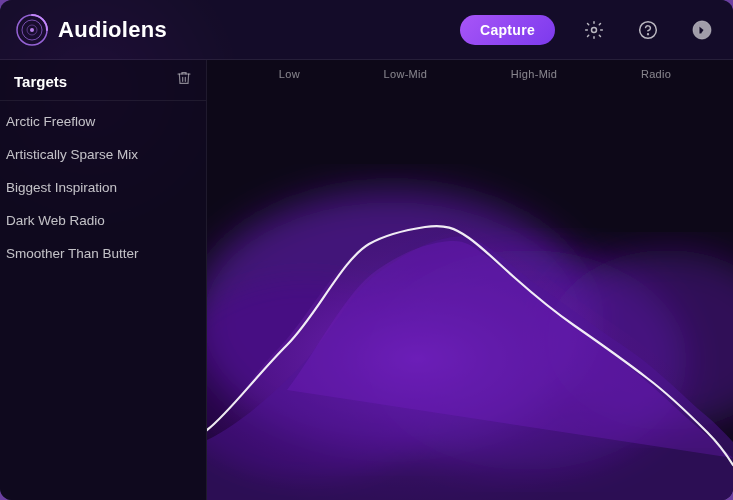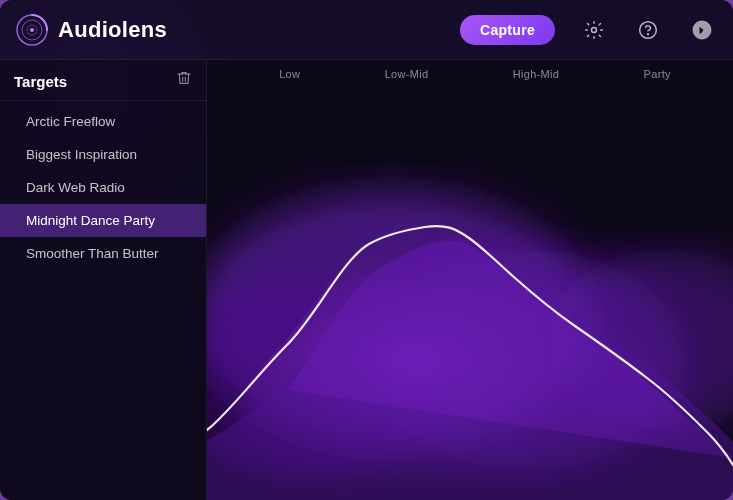--- a/index.html
+++ b/index.html
@@ -156,21 +156,21 @@
       font-size: 16px;
     }
 
     .sidebar-list {
       flex: 1;
       overflow-y: auto;
       padding: 4px 0;
     }
 
     .sidebar-item {
-      padding: 9px 26px;
+      padding: 9px 6px;
       color: rgba(255,255,255,0.75);
       font-size: 13.5px;
       cursor: pointer;
       border-radius: 0;
       transition: background 0.15s;
     }
 
     .sidebar-item.active {
       background: rgba(120, 60, 200, 0.5);
       color: #fff;
@@ -302,36 +302,36 @@
             <polyline points="3 6 5 6 21 6"></polyline>
             <path d="M19 6l-1 14H6L5 6"></path>
             <path d="M10 11v6M14 11v6"></path>
             <path d="M9 6V4h6v2"></path>
           </svg>
         </span>
       </div>
       <div class="sidebar-list">
 
       <div class="sidebar-item">Arctic Freeflow</div>
+          <div class="sidebar-item">Artistically Sparse Mix</div>
           <div class="sidebar-item">Biggest Inspiration</div>
           <div class="sidebar-item">Dark Web Radio</div>
-          <div class="sidebar-item active">Midnight Dance Party</div>
           <div class="sidebar-item">Smoother Than Butter</div>
         </div>
     </div>
 
     <div class="visualizer">
       <div class="corner-blur-tl"></div>
       <div class="corner-blur-br"></div>
 
       <div class="freq-labels">
         <span class="freq-label">Low</span>
         <span class="freq-label">Low-Mid</span>
         <span class="freq-label">High-Mid</span>
-        <span class="freq-label">Party</span>
+        <span class="freq-label">Radio</span>
       </div>
 
       <div class="grid-lines">
         <div class="grid-line" style="left: 25%"></div>
         <div class="grid-line" style="left: 50%"></div>
         <div class="grid-line" style="left: 75%"></div>
       </div>
 
       <svg class="spectrum-canvas" viewBox="0 0 526 440" preserveAspectRatio="none">
         <defs>

